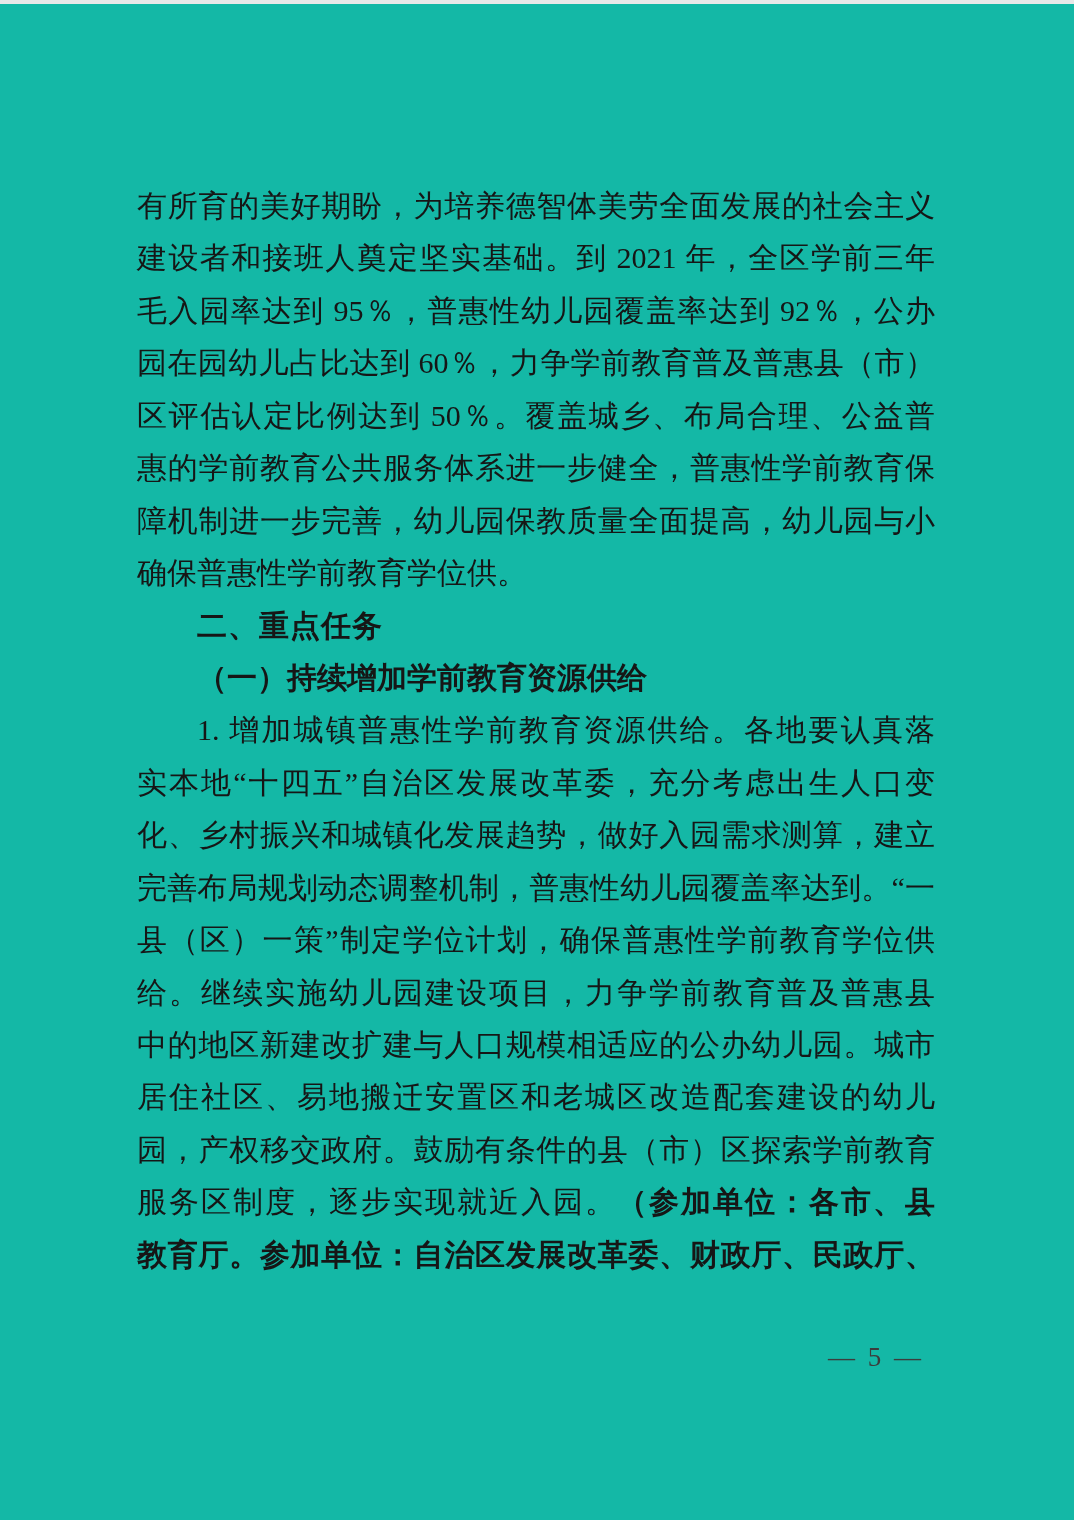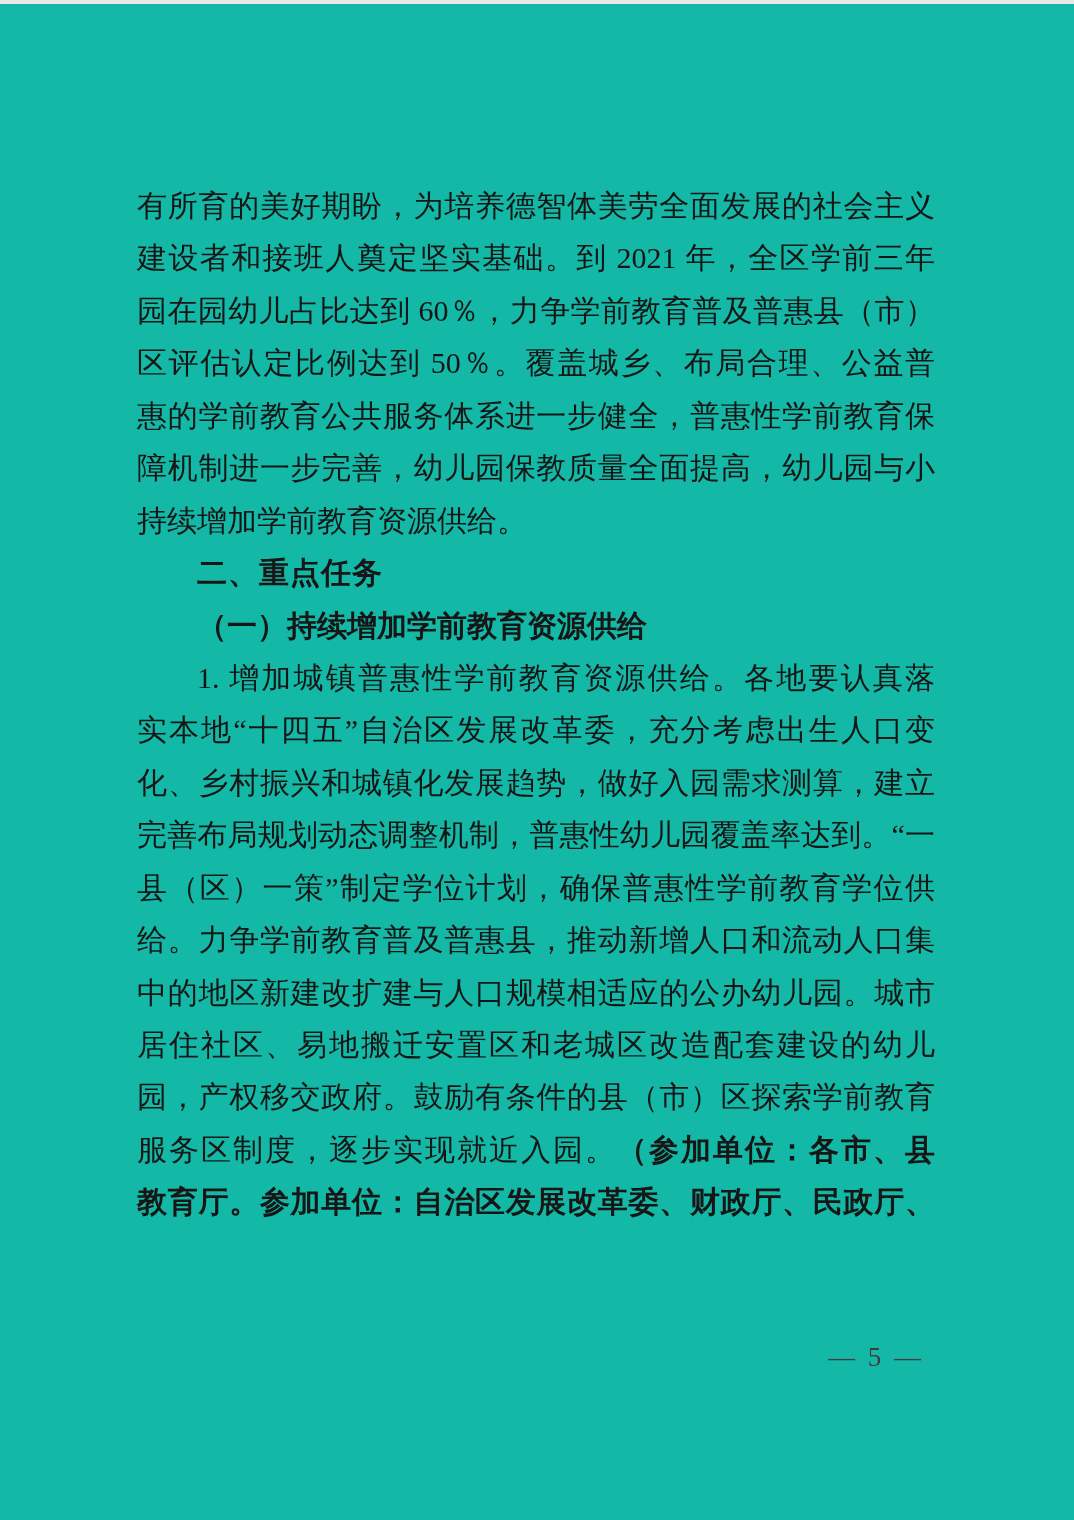--- a/index.html
+++ b/index.html
@@ -58,33 +58,34 @@
     letter-spacing: 3px;
   }
 </style>
 </head>
 <body>
 
 <div class="page">
   <div class="doc-body">
       <div class="line body just"><span class="run">有所育的美好期盼，为培养德智体美劳全面发展的社会主义</span></div>
       <div class="line body just"><span class="run">建设者和接班人奠定坚实基础。到 2021 年，全区学前三年</span></div>
+      <div class="line body just"><span class="run">毛入园率达到 95％，普惠性幼儿园覆盖率达到 92％，公办</span></div>
       <div class="line body just"><span class="run">园在园幼儿占比达到 60％，力争学前教育普及普惠县（市）</span></div>
       <div class="line body just"><span class="run">区评估认定比例达到 50％。覆盖城乡、布局合理、公益普</span></div>
       <div class="line body just"><span class="run">惠的学前教育公共服务体系进一步健全，普惠性学前教育保</span></div>
       <div class="line body just"><span class="run">障机制进一步完善，幼儿园保教质量全面提高，幼儿园与小</span></div>
-      <div class="line body"><span class="run">持续增加学前教育资源供给。</span></div>
+      <div class="line body"><span class="run">确保普惠性学前教育学位供。</span></div>
       <div class="line h1 indent"><span class="run bold">二、重点任务</span></div>
       <div class="line h2 indent"><span class="run bold">（一）持续增加学前教育资源供给</span></div>
       <div class="line body just indent"><span class="run">1. 增加城镇普惠性学前教育资源供给。各地要认真落</span></div>
       <div class="line body just"><span class="run">实本地“十四五”自治区发展改革委，充分考虑出生人口变</span></div>
       <div class="line body just"><span class="run">化、乡村振兴和城镇化发展趋势，做好入园需求测算，建立</span></div>
       <div class="line body just"><span class="run">完善布局规划动态调整机制，普惠性幼儿园覆盖率达到。“一</span></div>
       <div class="line body just"><span class="run">县（区）一策”制定学位计划，确保普惠性学前教育学位供</span></div>
-      <div class="line body just"><span class="run">给。力争学前教育普及普惠县，推动新增人口和流动人口集</span></div>
+      <div class="line body just"><span class="run">给。继续实施幼儿园建设项目，力争学前教育普及普惠县</span></div>
       <div class="line body just"><span class="run">中的地区新建改扩建与人口规模相适应的公办幼儿园。城市</span></div>
       <div class="line body just"><span class="run">居住社区、易地搬迁安置区和老城区改造配套建设的幼儿</span></div>
       <div class="line body just"><span class="run">园，产权移交政府。鼓励有条件的县（市）区探索学前教育</span></div>
       <div class="line body just"><span class="run">服务区制度，逐步实现就近入园。</span><span class="run bold">（参加单位：各市、县</span></div>
       <div class="line body just"><span class="run bold">教育厅。参加单位：自治区发展改革委、财政厅、民政厅、</span></div>
     </div>
   <div class="page-footer">— 5 —</div>
 </div>
 
 </body></html>

